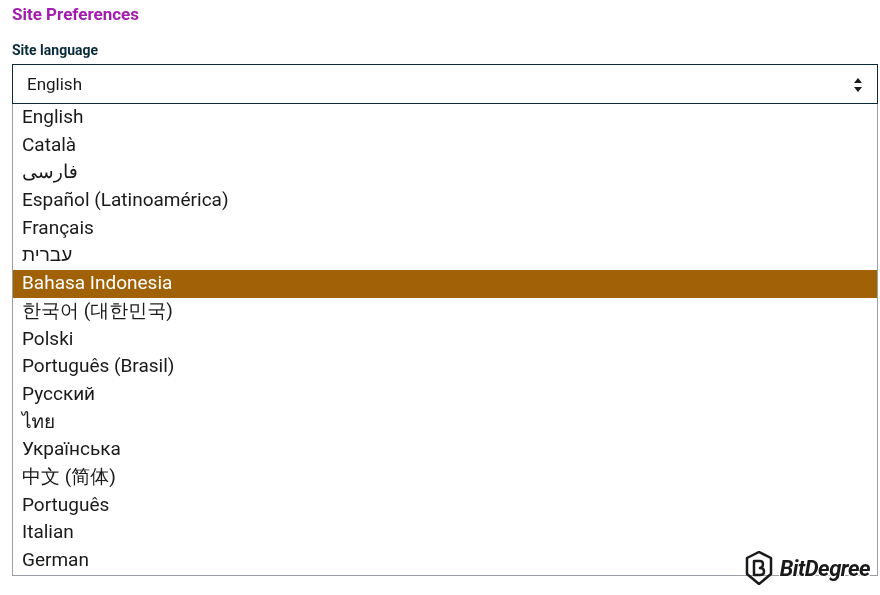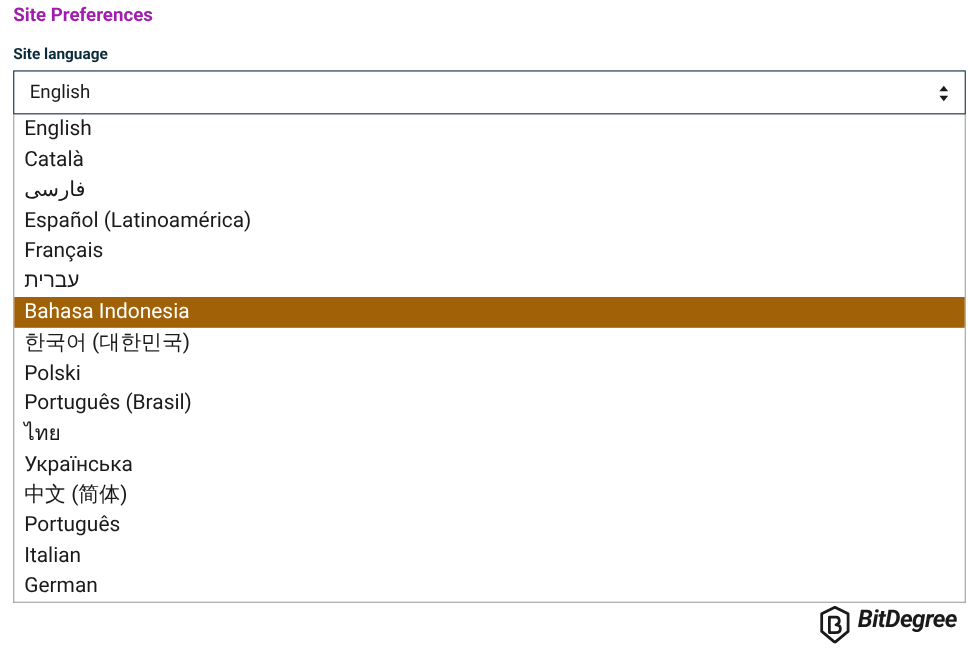--- a/index.html
+++ b/index.html
@@ -70,20 +70,21 @@
     }
     .dropdown-item.highlighted {
       background: #a16207;
       color: #fff;
     }
     .watermark {
       position: absolute;
       right: 10px;
       bottom: 10px;
       display: flex;
+      align-items: center;
       gap: 6px;
     }
     .watermark-text {
       font-size: 22px;
       font-weight: 700;
       font-style: italic;
       color: #1a1a1a;
       text-shadow: 1px 1px 0 #fff, -1px -1px 0 #fff, 1px -1px 0 #fff, -1px 1px 0 #fff;
       letter-spacing: -0.5px;
     }
@@ -111,20 +112,21 @@
       <div class="dropdown-item">English</div>
       <div class="dropdown-item">Català</div>
       <div class="dropdown-item">فارسی</div>
       <div class="dropdown-item">Español (Latinoamérica)</div>
       <div class="dropdown-item">Français</div>
       <div class="dropdown-item">עברית</div>
       <div class="dropdown-item highlighted">Bahasa Indonesia</div>
       <div class="dropdown-item">한국어 (대한민국)</div>
       <div class="dropdown-item">Polski</div>
       <div class="dropdown-item">Português (Brasil)</div>
+      <div class="dropdown-item">Русский</div>
       <div class="dropdown-item">ไทย</div>
       <div class="dropdown-item">Українська</div>
       <div class="dropdown-item">中文 (简体)</div>
       <div class="dropdown-item">Português</div>
       <div class="dropdown-item">Italian</div>
       <div class="dropdown-item">German</div>
     </div>
 </div>
 
 <div class="watermark">

